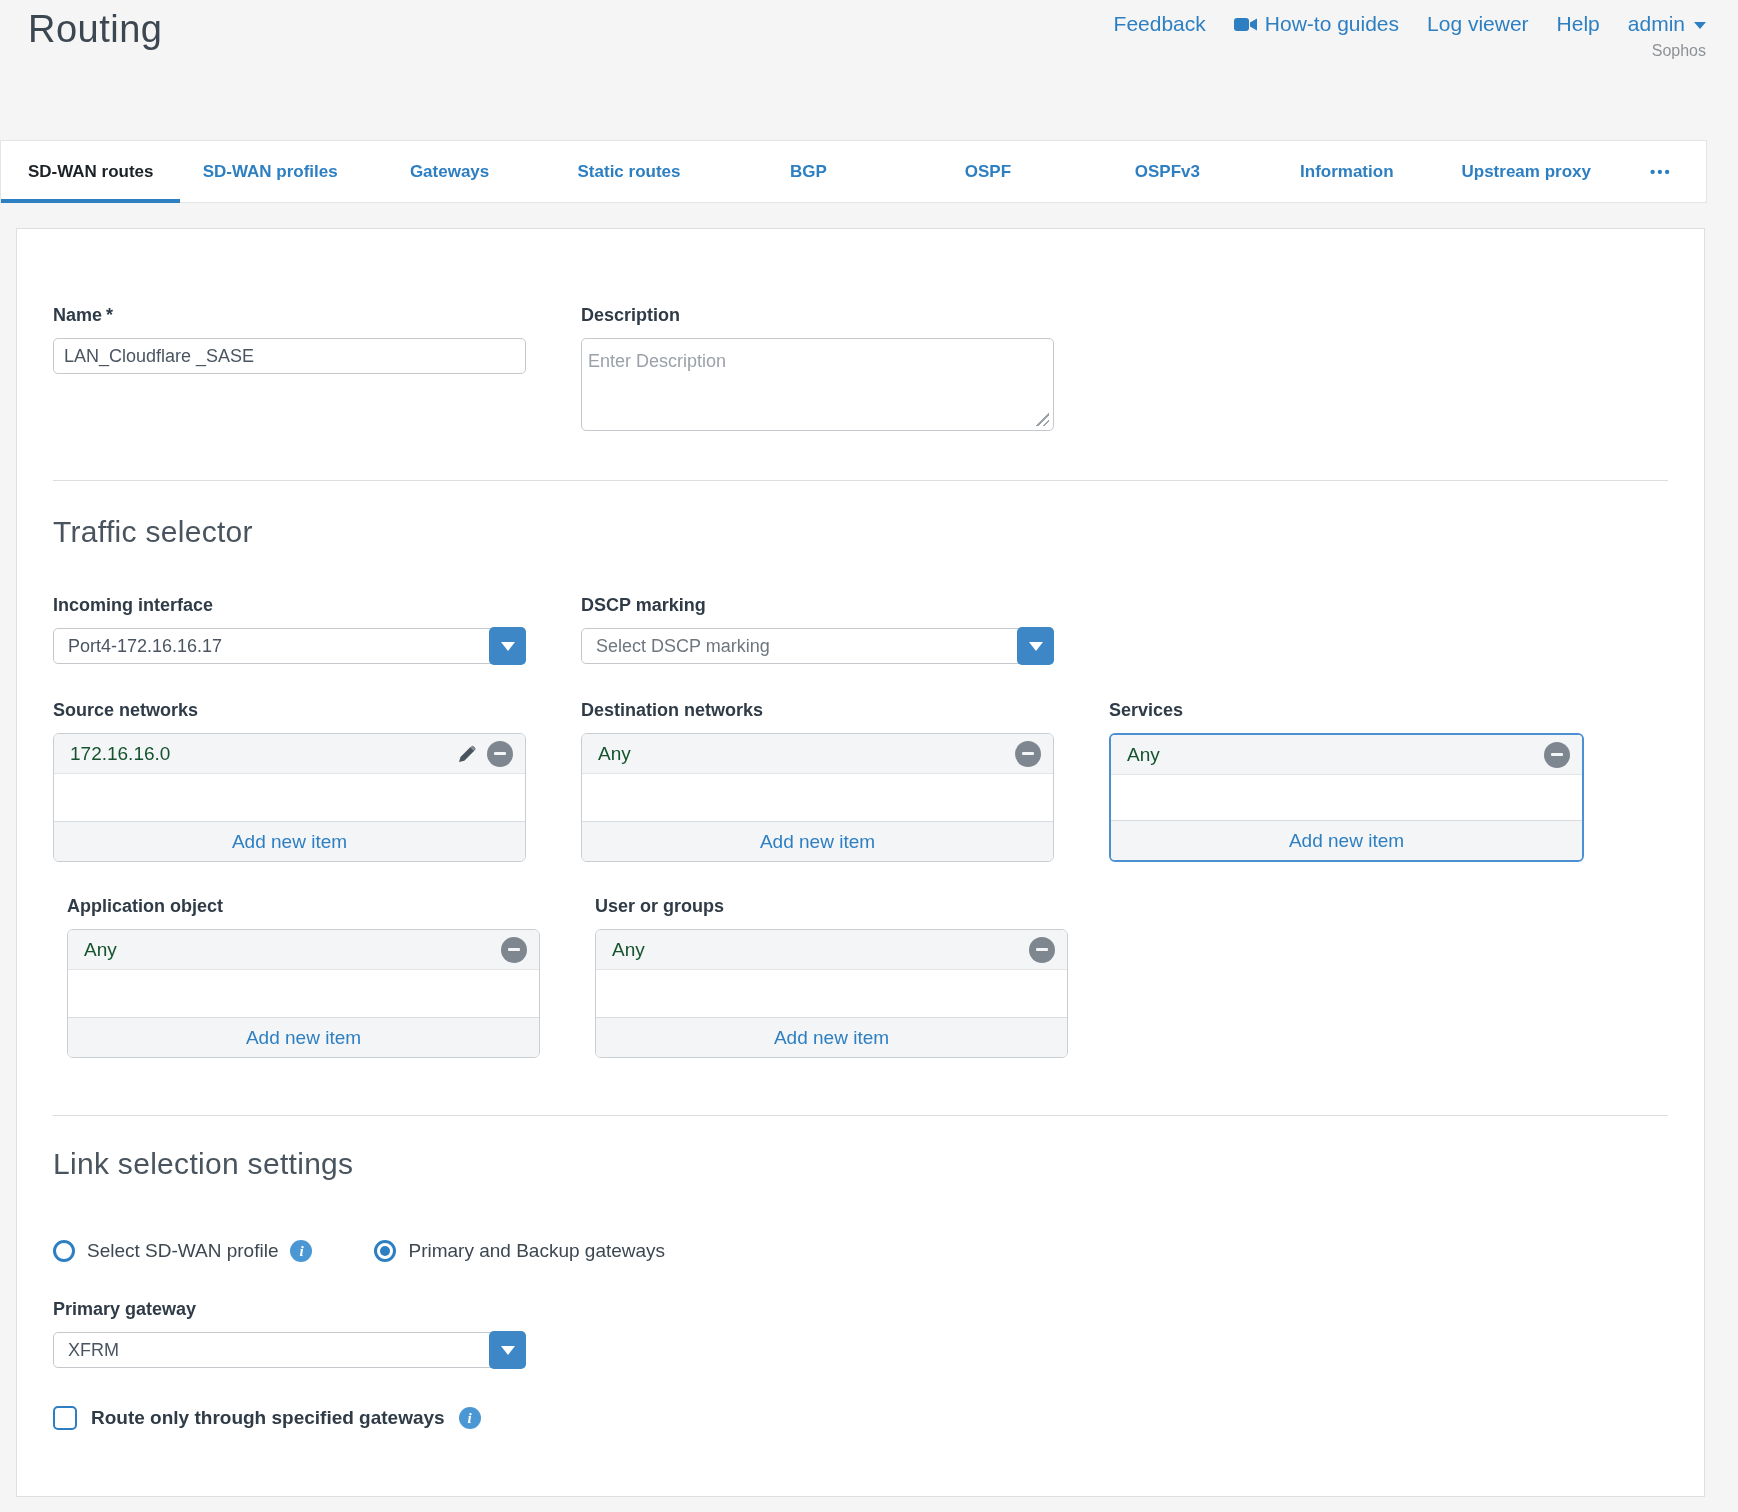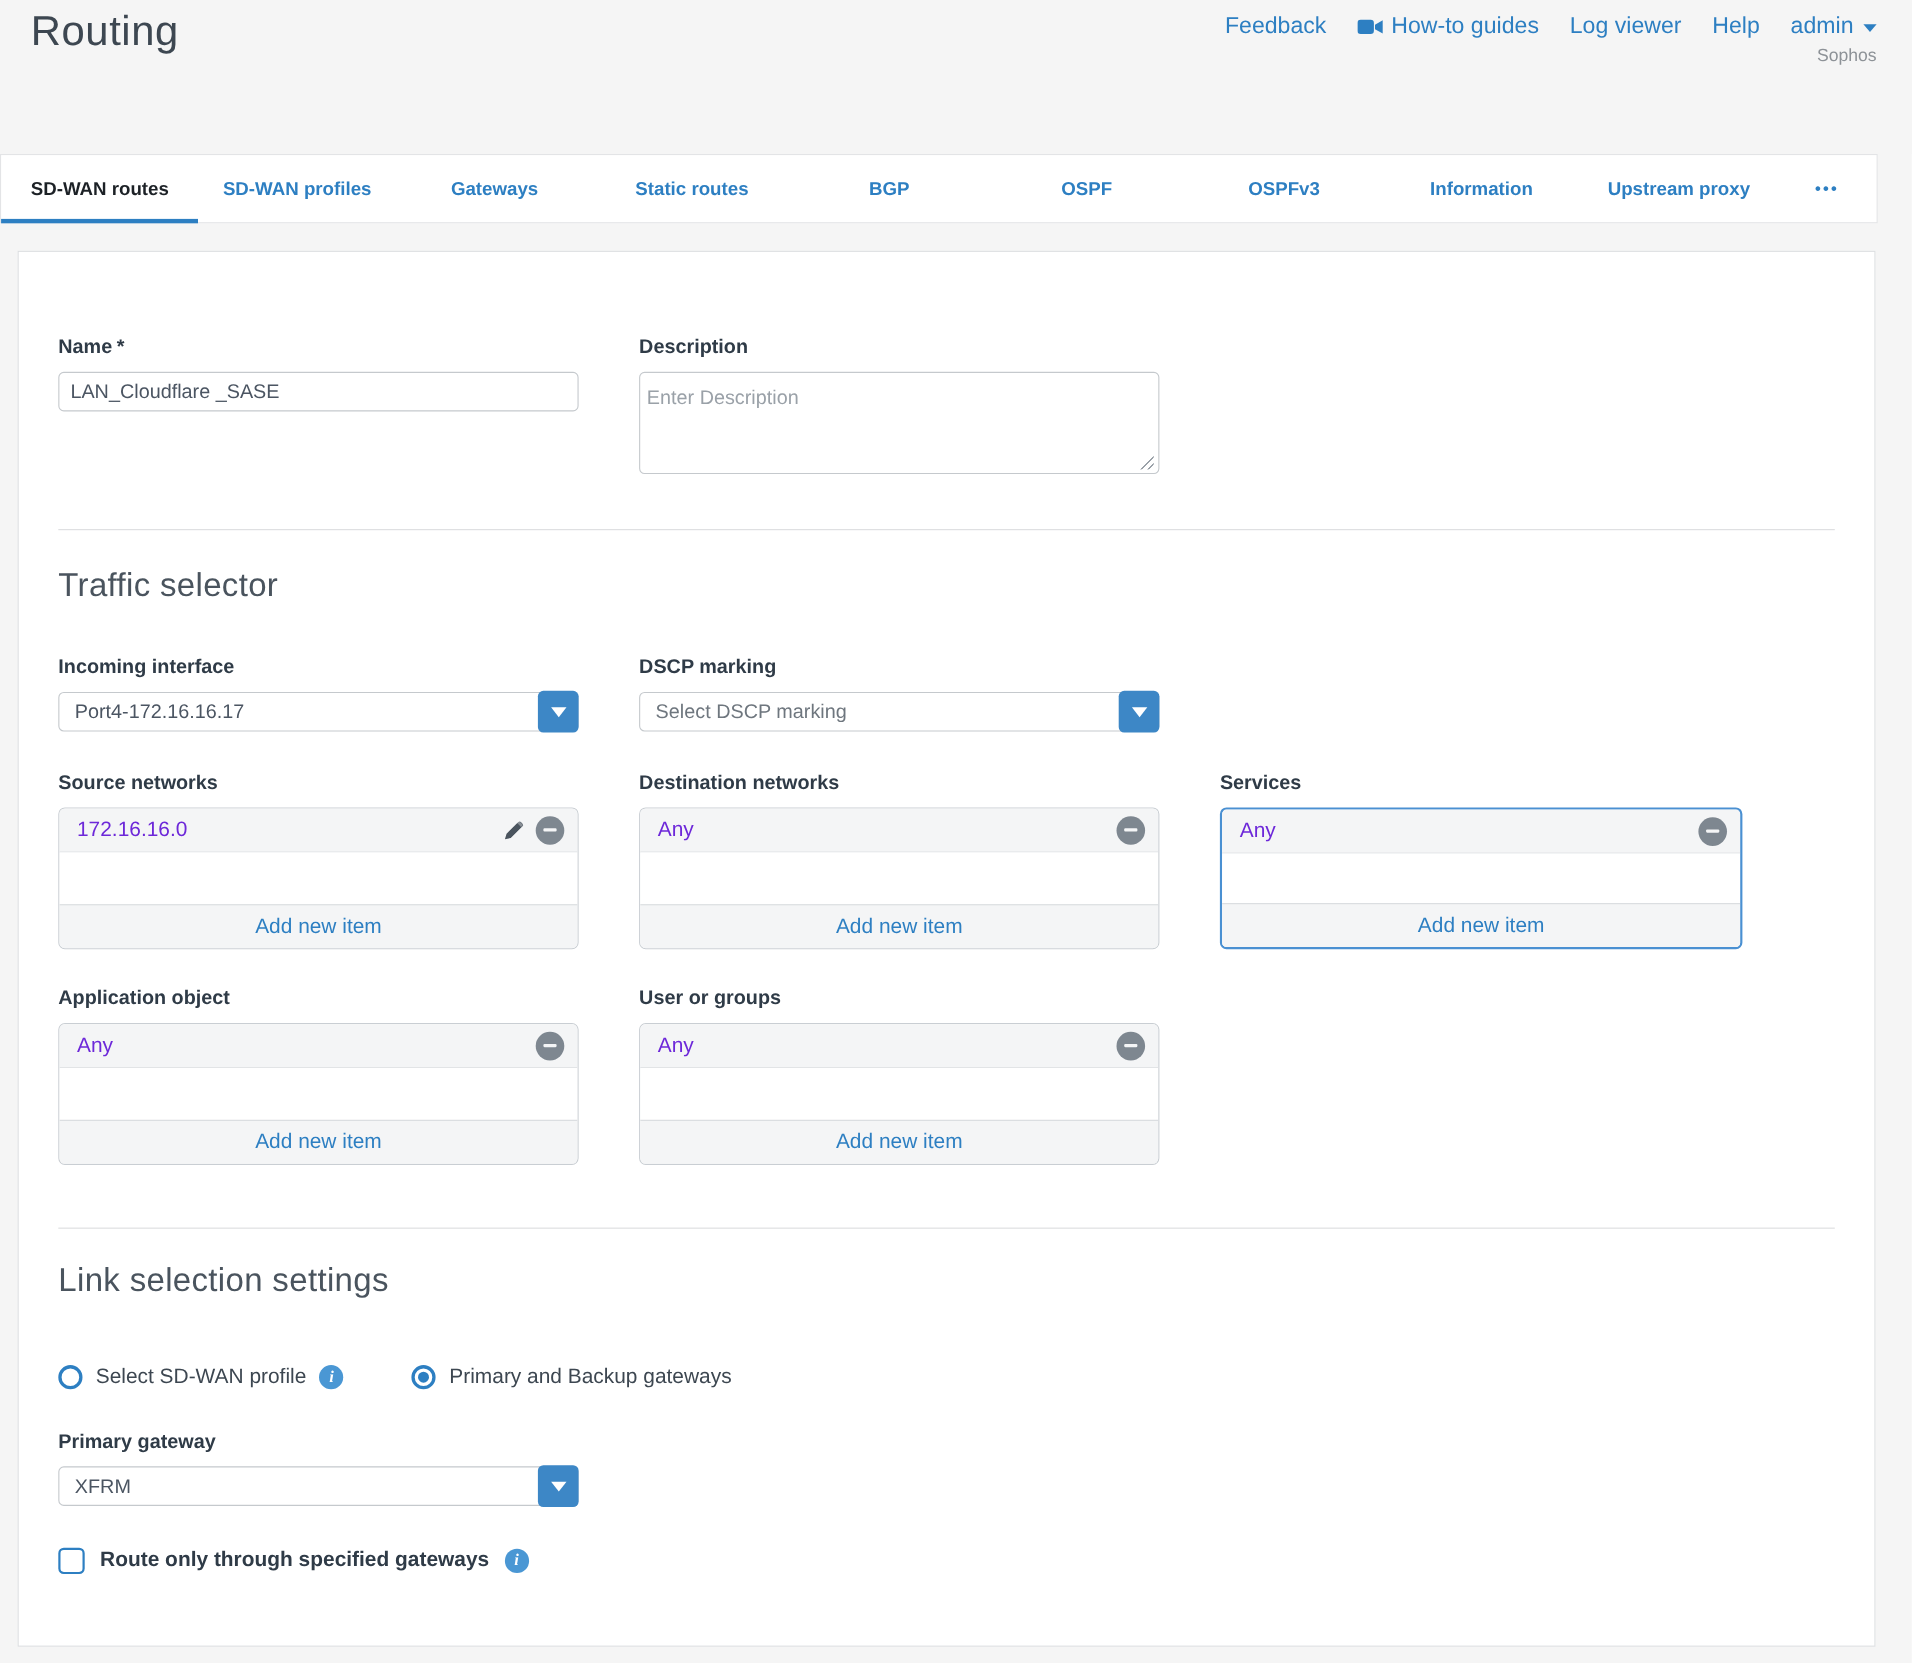--- a/index.html
+++ b/index.html
@@ -107,40 +107,40 @@
   
   .listbox {
     width:473px; height:129px; border:1px solid #c9ced3; border-radius:6px;
     background:#fff; display:flex; flex-direction:column; overflow:hidden;
   }
   .listbox.focused { border:2px solid #4a90d2; width:475px; }
   .lb-item {
     height:40px; background:#f4f5f6; border-bottom:1px solid #e2e4e6;
     display:flex; align-items:center; padding:0 12px 0 16px;
   }
-  .lb-item-text { flex:1; font-size:19px; color:#6d28d9; }
+  .lb-item-text { flex:1; font-size:19px; color:#14532d; }
   .lb-icons { display:flex; align-items:center; gap:8px; }
   .icon-minus {
     width:26px; height:26px; border-radius:50%; background:#7e8790;
     position:relative; cursor:pointer; flex:0 0 26px;
   }
   .icon-minus::after {
     content:""; position:absolute; left:7px; top:11.5px; width:12px; height:3px;
     background:#f4f5f6; border-radius:1px;
   }
   .icon-pencil { width:24px; height:24px; cursor:pointer; display:flex; }
   .lb-spacer { flex:1; background:#fff; }
   .lb-footer {
     height:40px; background:#f4f5f6; border-top:1px solid #d9dcdf;
     display:flex; align-items:center; justify-content:center;
     font-size:19px; color:#2d7fc2; cursor:pointer;
   }
   .row-fields { margin-top:46px; }
   .row-lists { margin-top:36px; }
-  .row-lists2 { margin-top:34px; }
+  .row-lists2 { margin-top:34px;margin-left:14px; }
   
   .radio-row { margin-top:59px; display:flex; align-items:flex-end; gap:62px; }
   .radio-group { display:flex; align-items:center; gap:12px; cursor:pointer; }
   .radio {
     width:22px; height:22px; border-radius:50%; border:3px solid #2d7fc2;
     background:#fff; position:relative; flex:0 0 22px;
   }
   .radio.selected::after {
     content:""; position:absolute; left:3px; top:3px; width:10px; height:10px;
     border-radius:50%; background:#2d7fc2;

